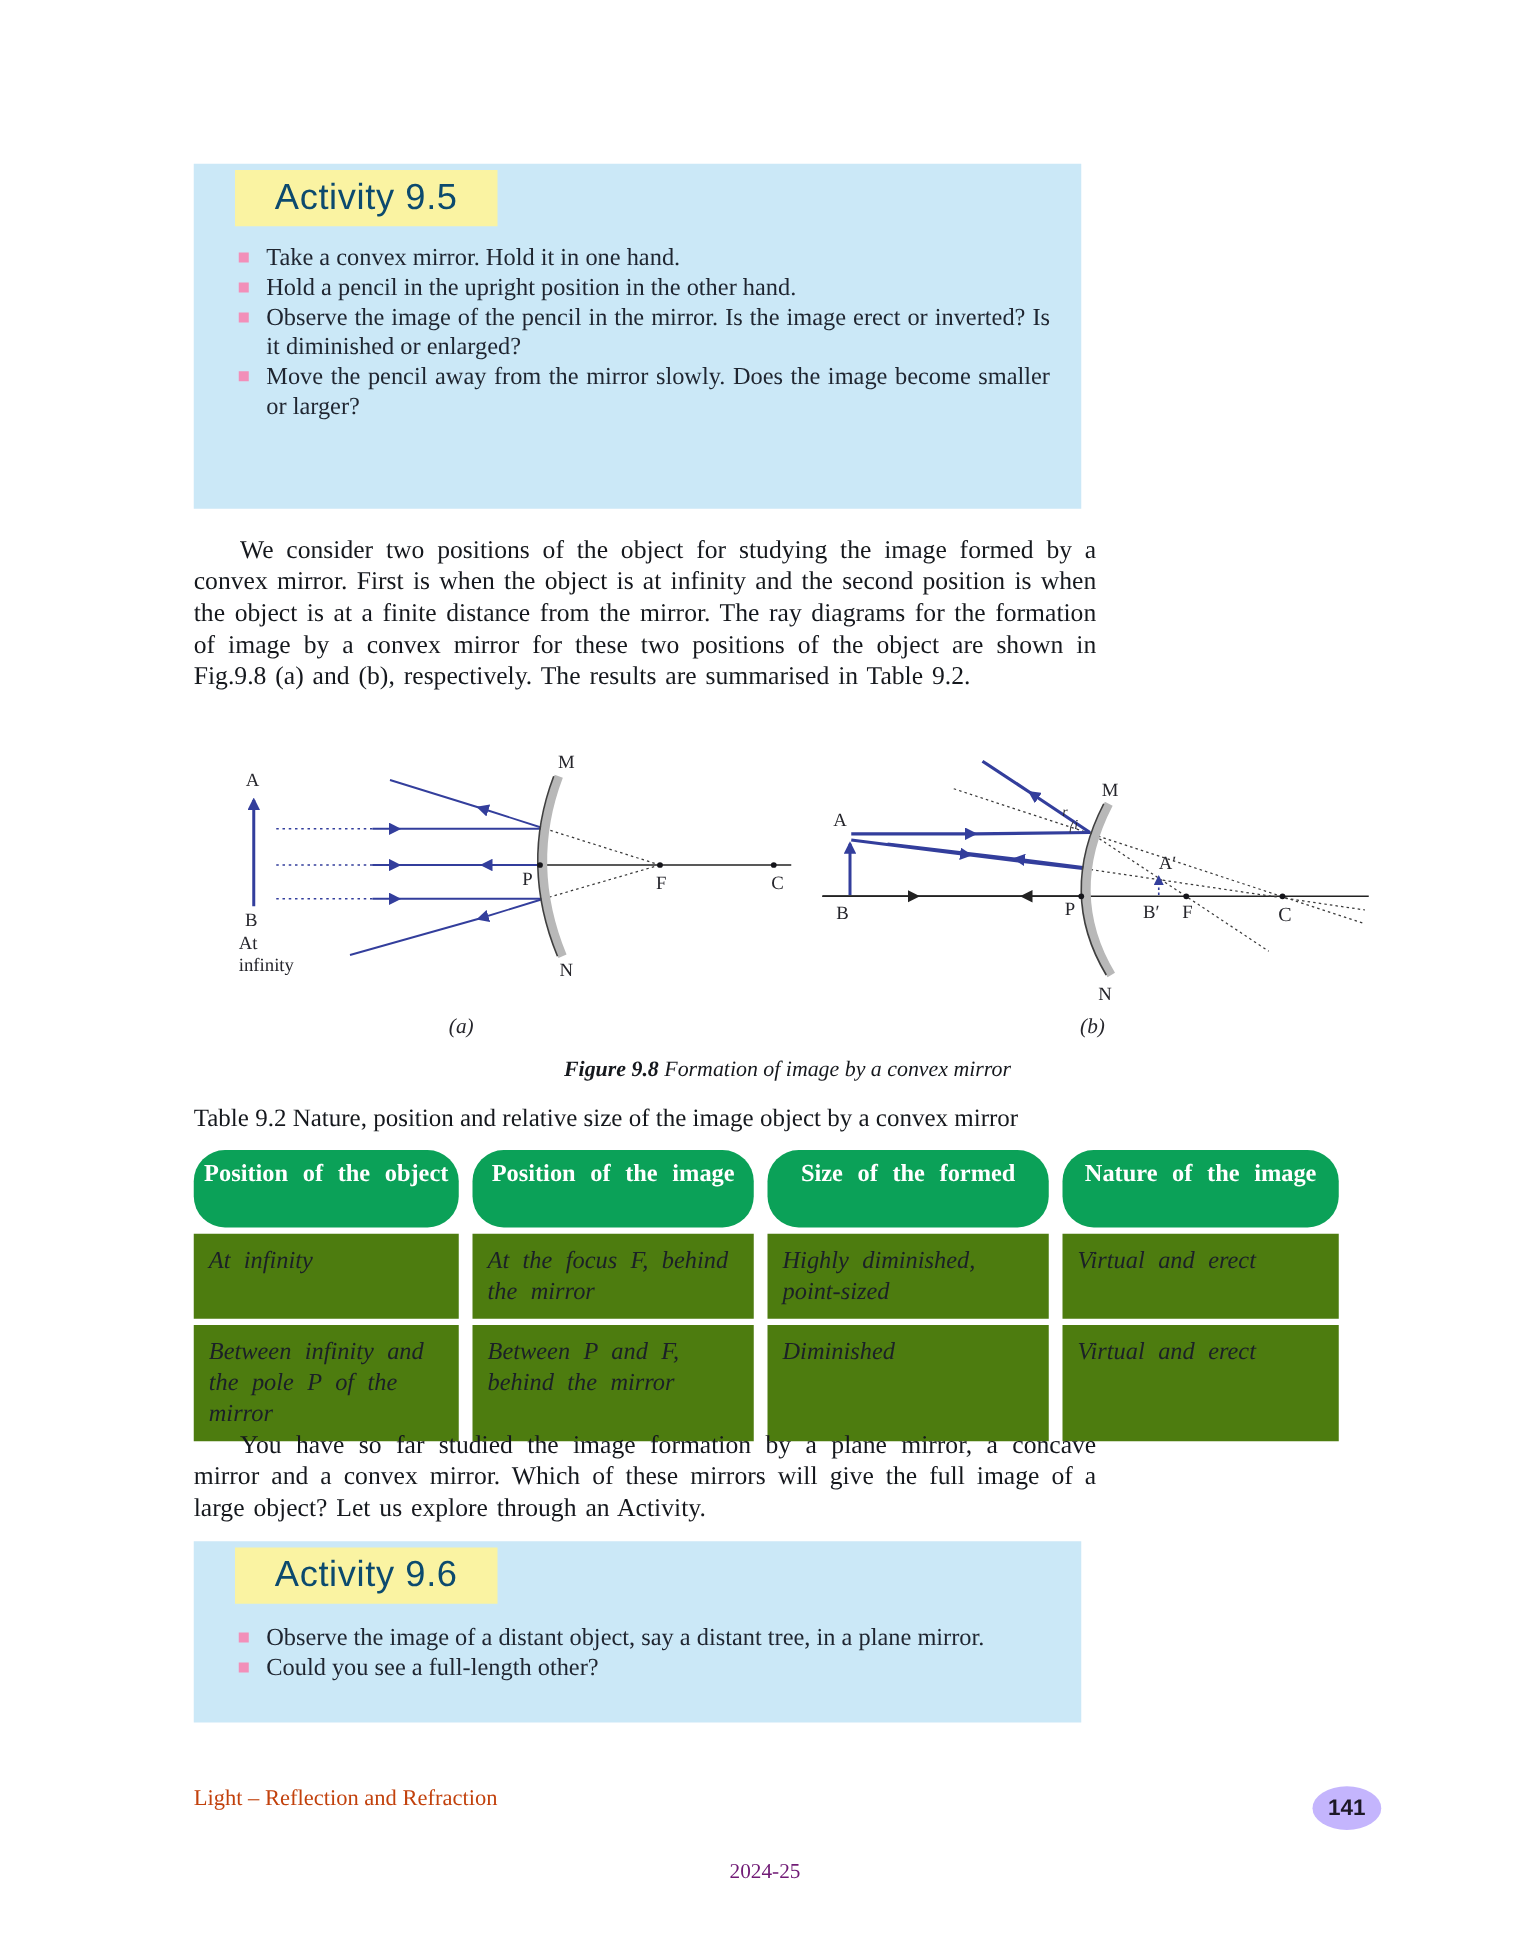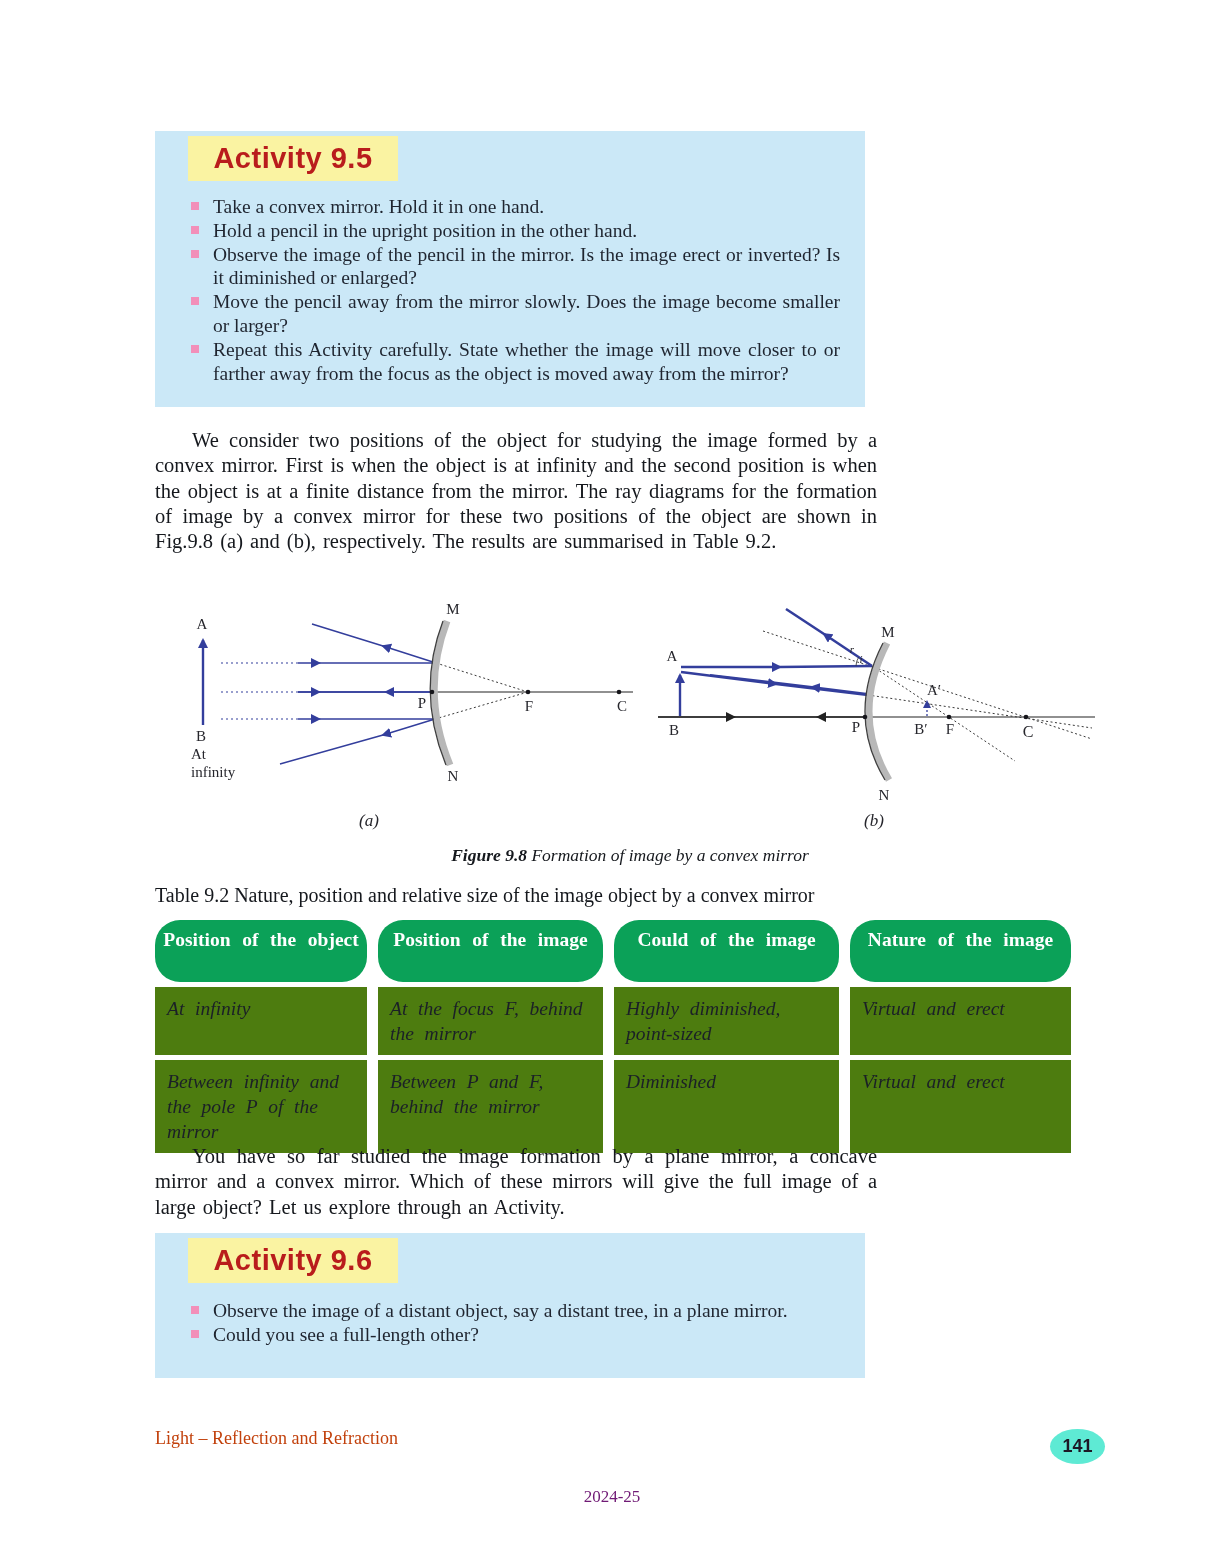--- a/index.html
+++ b/index.html
@@ -10,22 +10,22 @@
   }
   .abs { position:absolute; }
 
   
   .activity-box { background:#cbe8f7; }
   .activity-tab {
     position:absolute; background:#faf3a2;
     display:flex; align-items:center; justify-content:center;
   }
   .activity-title {
-    font-family:"Liberation Sans", sans-serif; font-weight:bold;
-    font-size:29px; color:#b91c1c; letter-spacing:0.5px;
+    font-family:"Liberation Sans", sans-serif; font-weight:normal;
+    font-size:29px; color:#0c4a6e; letter-spacing:0.5px;
   }
   .activity-list {
     list-style:none; margin:0; padding:0; position:absolute;
     font-size:19.5px; line-height:23.8px; text-align:justify; color:#1f2530;
   }
   .activity-list li { position:relative; padding-left:23px; }
   .activity-list li::before {
     content:""; position:absolute; left:1px; top:7px;
     width:8px; height:8px; background:#f28fb9;
   }
@@ -60,40 +60,39 @@
   .t9 .td {
     background:#4d7c0f; font-size:19.5px; line-height:25px;
     padding:9px 12px; word-spacing:0.3em; color:#1b2027;font-style:italic;
   }
   .t9 .r1 { min-height:61px; }
   .t9 .r2 { min-height:84px; }
 
   
   .footer-chapter { font-size:18px; color:#c2410c; }
   .page-badge {
-    background:#5eead4; border-radius:50%;
+    background:#c4b5fd; border-radius:50%;
     display:flex; align-items:center; justify-content:center;
     font-family:"Liberation Sans", sans-serif; font-weight:bold;
     font-size:18px; color:#1d1826;
   }
   .edition { text-align:center; font-size:17px; color:#701a75; }
 </style>
 </head>
 <body>
 
 <div class="abs activity-box" style="left:155px; top:131px; width:710px; height:276px;">
   <div class="activity-tab" style="left:33px; top:5px; width:210px; height:45px;">
     <span class="activity-title">Activity 9.5</span>
   </div>
   <ul class="activity-list" style="left:35px; top:64px; width:650px;">
     <li>Take a convex mirror.  Hold it in one hand.</li>
     <li>Hold a pencil in the upright position in the other hand.</li>
     <li>Observe the image of the pencil in the mirror. Is the image erect or inverted?  Is it diminished or enlarged?</li>
     <li>Move the pencil away from the mirror slowly. Does the image become smaller or larger?</li>
-    <li>Repeat this Activity carefully.  State whether the image will move closer to or farther away from the focus as the object is moved away from the mirror?</li>
   </ul>
 </div>
 
 <div class="abs para" style="left:155px; top:428px; width:722px;">We consider two positions of the object for studying the image formed by a convex mirror.  First is when the object is at infinity and the second position is when the object is at a finite distance from the mirror. The ray diagrams for the formation of image by a convex mirror for these two positions of the object are shown in Fig.9.8 (a) and (b), respectively.  The results are summarised in Table 9.2.</div>
 
 <svg class="abs" style="left:155px; top:595px;" width="500" height="250" viewBox="0 0 500 250">
   <defs>
     <marker id="ma" markerUnits="userSpaceOnUse" markerWidth="10" markerHeight="10" refX="8" refY="5" orient="auto">
       <path d="M0,0 L10,5 L0,10 z" fill="#333e9c"></path>
     </marker>
@@ -197,21 +196,21 @@
   <span class="fig-text"> </span><span class="fig-text">Formation of image by a convex mirror</span>
 </div>
 
 <div class="abs tbl-caption" style="left:155px; top:884px; width:920px;">
   <span class="tbl-label">Table 9.2</span><span> Nature, position and relative size of the image object by a convex mirror</span>
 </div>
 
 <div class="abs t9" style="left:155px; top:920px; width:918px;">
   <div class="th">Position of the object</div>
   <div class="th">Position of the image</div>
-  <div class="th">Could of the image</div>
+  <div class="th">Size of the formed</div>
   <div class="th">Nature of the image</div>
 
   <div class="td r1">At infinity</div>
   <div class="td r1">At the focus F, behind the mirror</div>
   <div class="td r1">Highly diminished, point-sized</div>
   <div class="td r1">Virtual and erect</div>
 
   <div class="td r2">Between infinity and the pole P of the mirror</div>
   <div class="td r2">Between P and F, behind the mirror</div>
   <div class="td r2">Diminished</div>

